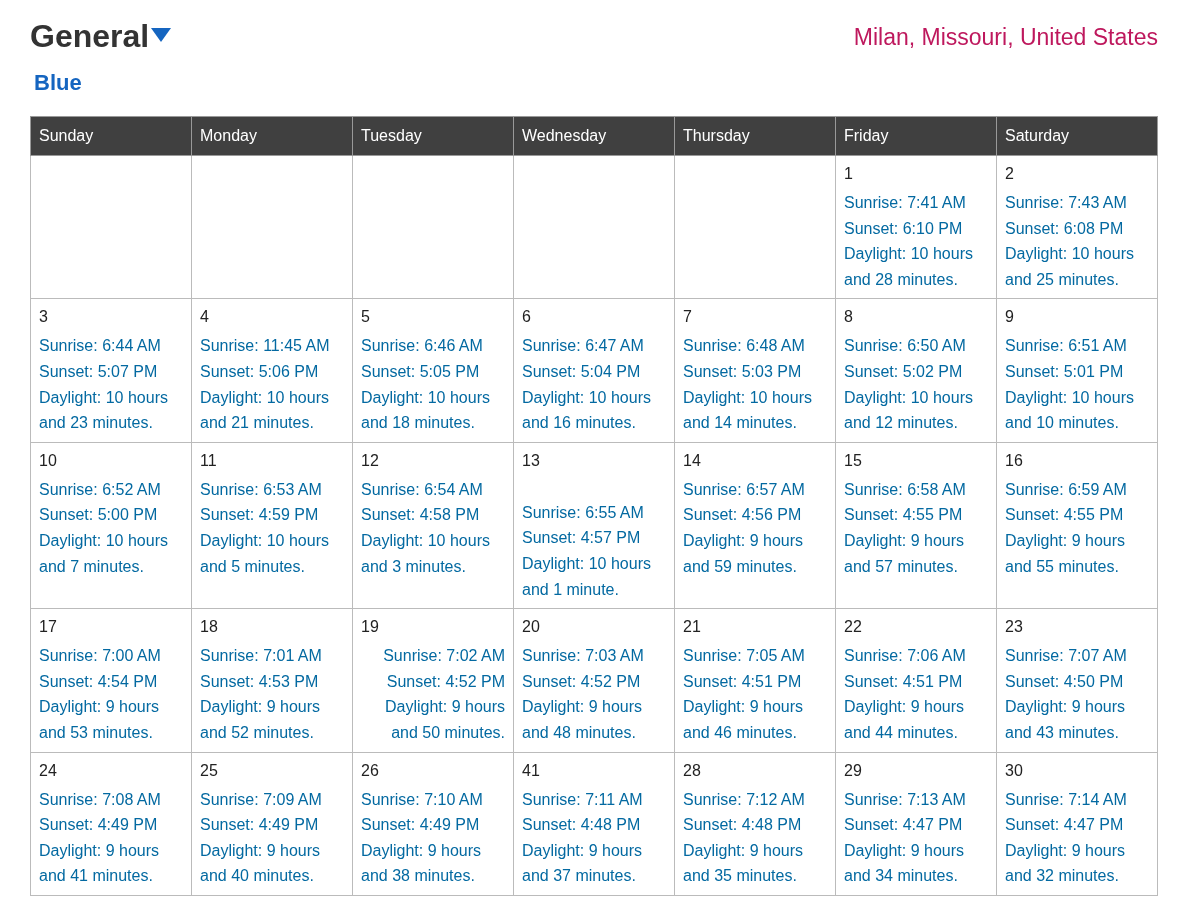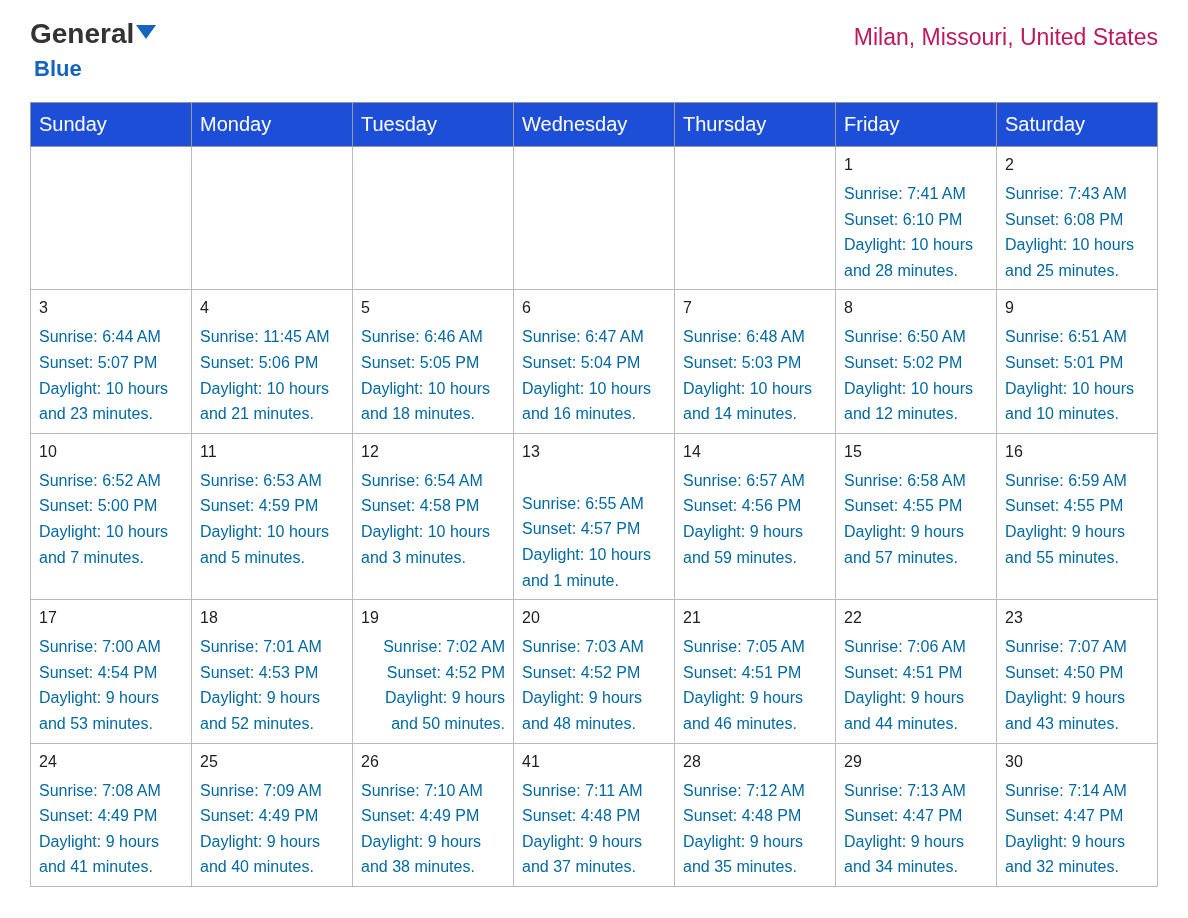--- a/index.html
+++ b/index.html
@@ -16,21 +16,21 @@
       justify-content: space-between;
       align-items: flex-start;
       margin-bottom: 20px;
     }
     .logo {
       display: flex;
       flex-direction: column;
       align-items: flex-start;
     }
     .logo-text {
-      font-size: 28px;
+      font-size: 32px;
       font-weight: bold;
       color: #333;
       line-height: 1;
     }
     .logo-text span {
       color: #1565c0;
     }
     .logo-triangle {
       display: inline-block;
       width: 0;
@@ -40,21 +40,21 @@
       border-top: 14px solid #1565c0;
       margin-left: 2px;
       vertical-align: middle;
       position: relative;
       top: -4px;
     }
     .logo-blue {
       font-size: 22px;
       font-weight: bold;
       color: #1565c0;
-      margin-top: 8px;
+      margin-top: 18px;
       margin-left: 4px;
     }
     .title-section {
       text-align: right;
     }
     .month-title {
       font-size: 52px;
       font-weight: bold;
       color: #222;
       line-height: 1.1;
@@ -63,24 +63,24 @@
       font-size: 23px;
       color: #be185d;
       margin-top: 4px;
     }
     .calendar {
       width: 100%;
       border-collapse: collapse;
       border: 1px solid #999;
     }
     .calendar th {
-      background-color: #1d4ed8;
+      background-color: #404040;
       color: #fff;
       padding: 10px 8px;
-      font-size: 20px;
+      font-size: 16px;
       font-weight: normal;
       text-align: left;
       border: 1px solid #999;
     }
     .calendar td {
       vertical-align: top;
       padding: 6px 8px;
       border: 1px solid #bbb;
       width: 14.28%;
       min-height: 110px;

